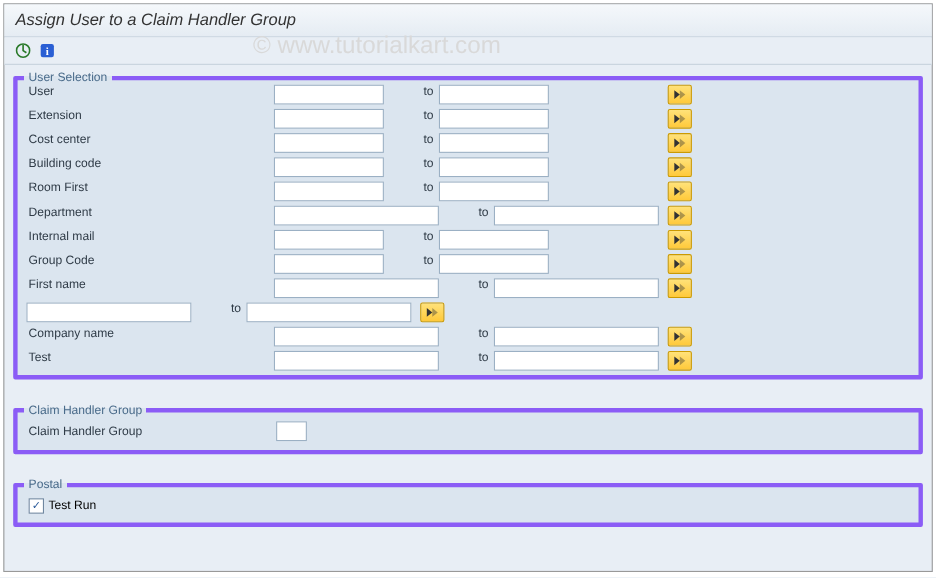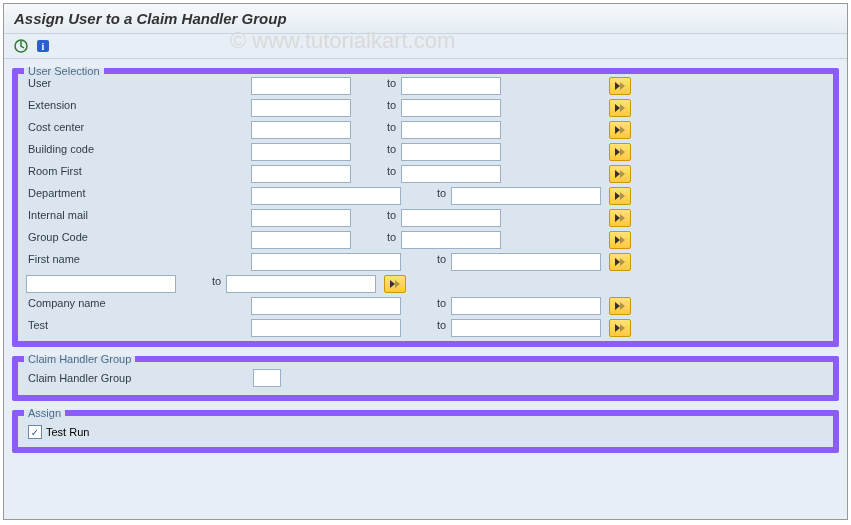--- a/index.html
+++ b/index.html
@@ -18,21 +18,21 @@
       height: 517px;
     }
     .title-bar {
       background: linear-gradient(#f5f8fb,#e5ecf3);
       padding: 6px 10px;
       border-bottom: 1px solid #c7d2dd;
     }
     .title-bar h1 {
       font-size: 15px;
       font-style: italic;
-      font-weight: bold;
+      font-weight: normal;
       color: #333;
     }
     .watermark {
       position: absolute;
       top: 28px;
       left: 230px;
       font-size: 22px;
       color: #d9d9d9;
       pointer-events: none;
       font-family: Verdana, sans-serif;
@@ -47,23 +47,23 @@
     }
     .tb-icon {
       width: 18px; height: 16px;
       display: flex; align-items: center; justify-content: center;
       cursor: pointer;
     }
     .content {
       padding: 6px 8px;
     }
     fieldset.group {
-      border: 6px solid #8b5cf6;
+      border: 4px solid #8b5cf6;
       background: #dbe5ef;
-      margin-bottom: 6px;
+      margin-bottom: 22px;
       border-radius: 2px;
     }
     fieldset.group > legend {
       padding: 0 4px;
       color: #4a6b8a;
       font-size: 11px;
       margin-left: 6px;
     }
     .row {
       display: flex;
@@ -304,21 +304,21 @@
 
     <fieldset class="group">
       <legend>Claim Handler Group</legend>
       <div class="single-row">
         <span class="label">Claim Handler Group</span>
         <input class="claim-input" style="">
       </div>
     </fieldset>
 
     <fieldset class="group">
-      <legend>Assign</legend>
+      <legend>Postal</legend>
       <div class="chk-row">
         <div class="chk">✓</div>
         <span>Test Run</span>
       </div>
     </fieldset>
 
   </div>
 </div>
 
 </body></html>

